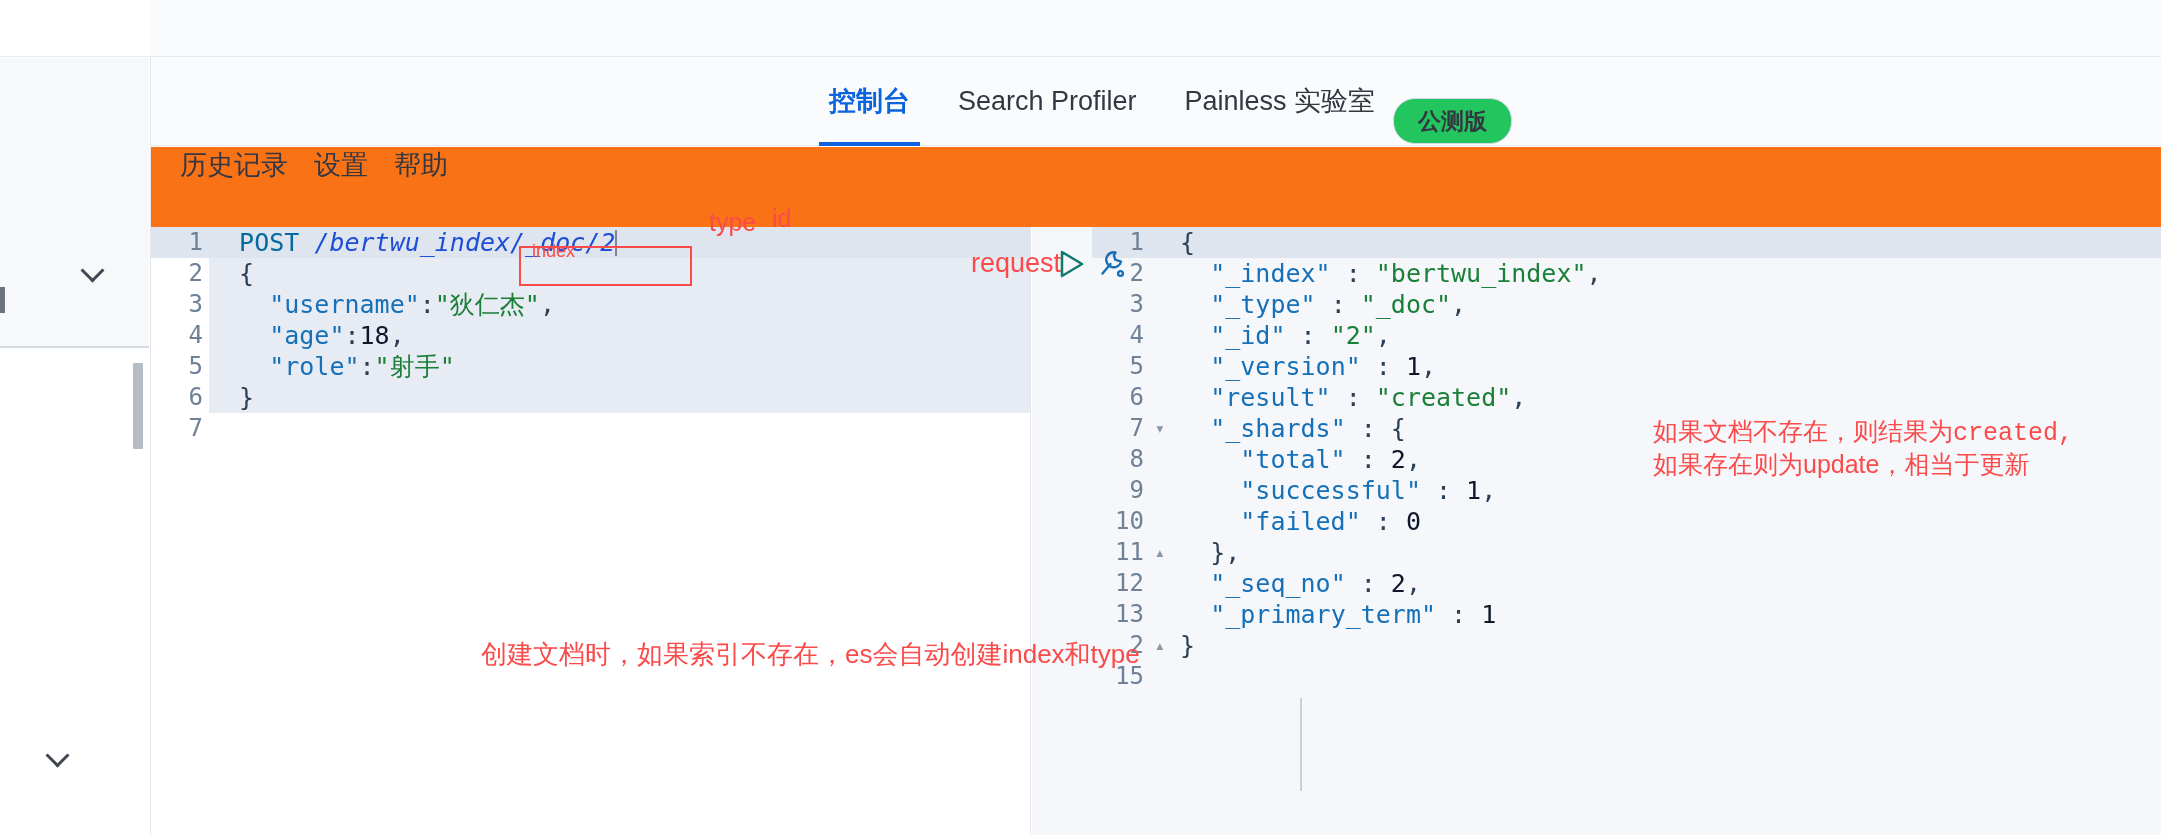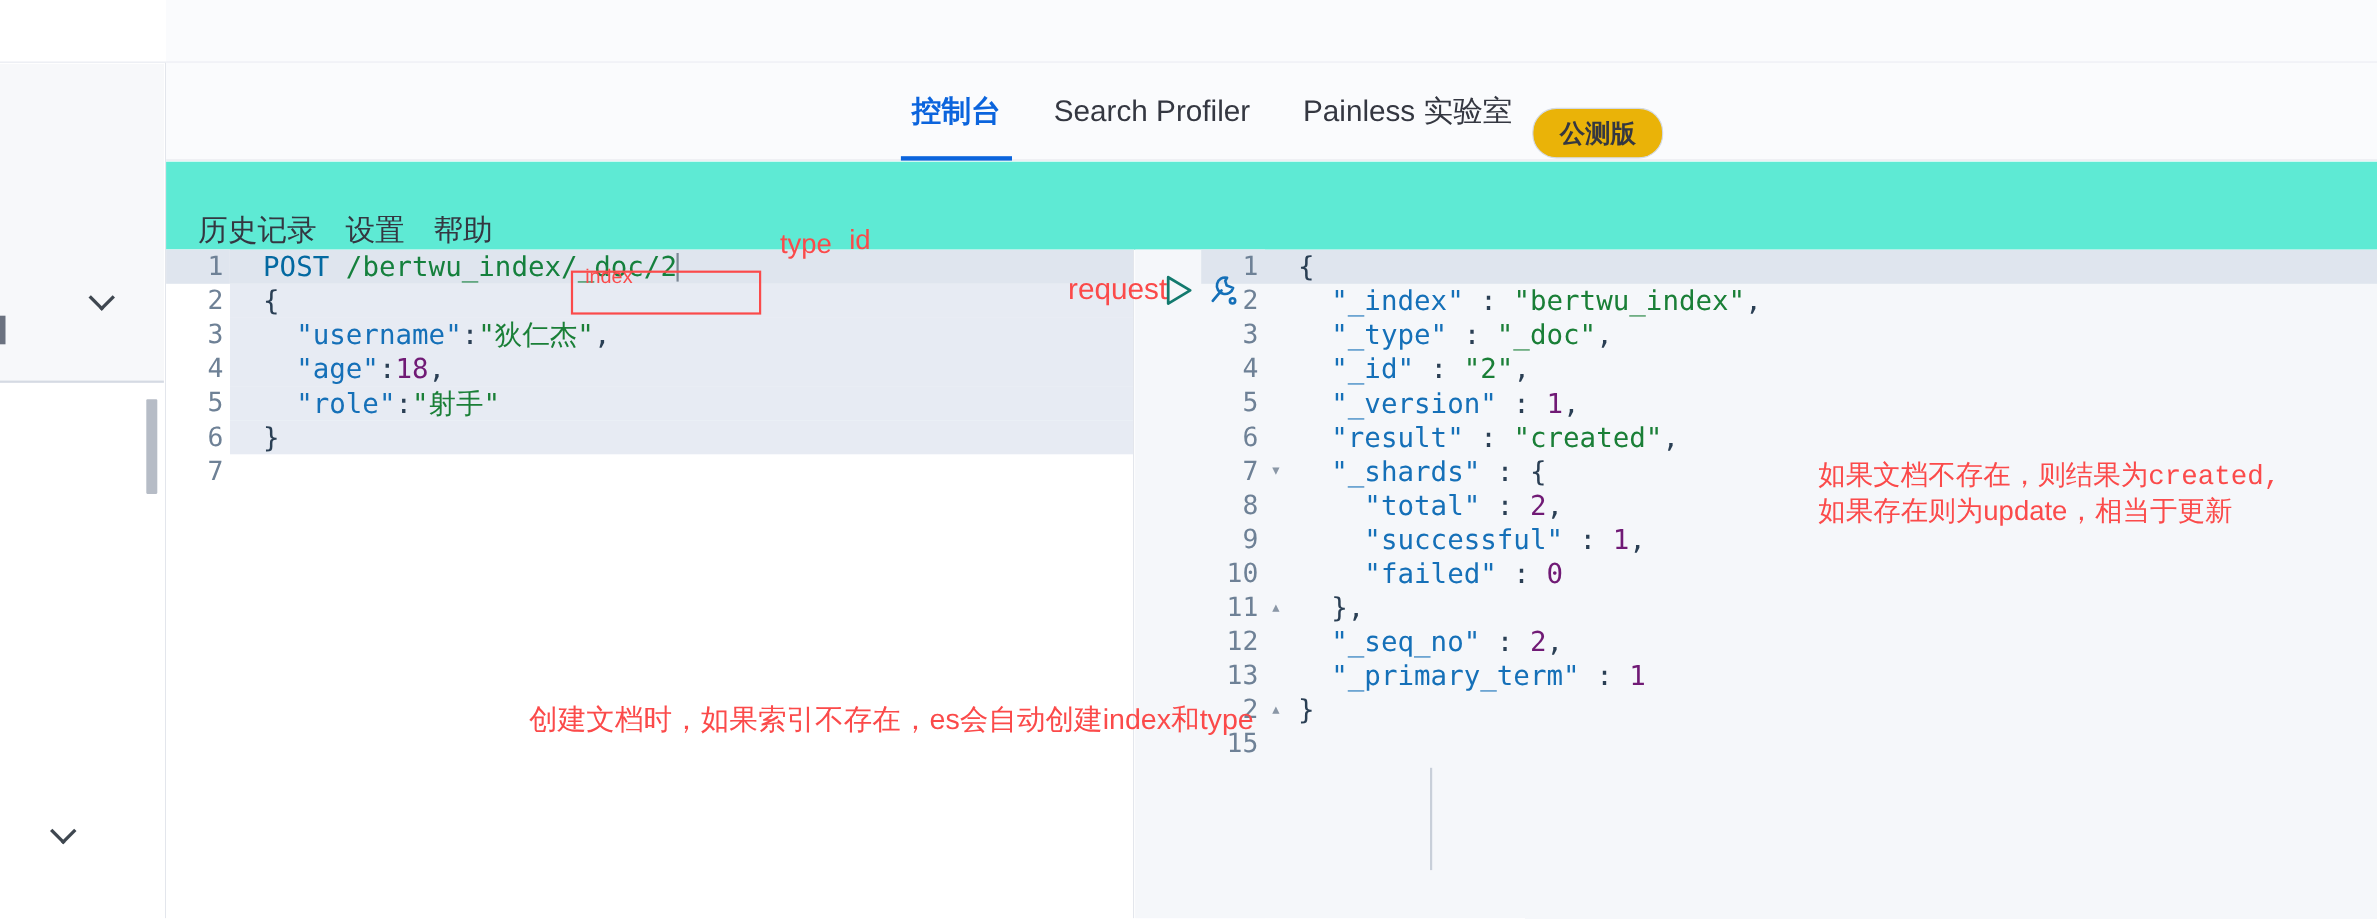--- a/index.html
+++ b/index.html
@@ -132,33 +132,33 @@
     align-items: center;
     justify-content: center;
     margin-left: 18px;
     height: 44px;
     padding: 0 24px;
     border: 1px solid #d3dae6;
     border-radius: 22px;
     font-size: 23px;
     font-weight: bold;
     color: #343741;
-    background: #eab308;
+    background: #22c55e;
     white-space: nowrap;
     margin-top: 40px;
   }
 
   
   .subnav {
     position: absolute;
     left: 0; top: 147px;
     right: 0; height: 80px;
-    background: #5eead4;
+    background: #f97316;
     display: flex;
-    align-items: flex-end;
+    align-items: flex-start;
     padding-left: 29px;
   }
   .subnav-item {
     font-size: 27px;
     color: #343741;
     margin-right: 26px;
     cursor: pointer;
     white-space: nowrap;
   }
 
@@ -236,25 +236,25 @@
   }
   .gline.hl { background: #dfe5ee; }
 
   .line.hl {
     background: #dfe5ee;
   }
   .body-hl { background: #e7ebf3; }
 
   
   .t-method { color: #0369a1; }
-  .t-path   { color: #15803d; }
+  .t-path   { color: #1d4ed8; font-style: italic; }
   .t-punct  { color: #2a3f54; }
   .t-key    { color: #1570b8; }
   .t-str    { color: #1a7f37; }
-  .t-num    { color: #701a75; }
+  .t-num    { color: #0f172a; }
   .t-brace  { color: #2a3f54; }
 
   .caret {
     display: inline-block;
     width: 2px;
     height: 26px;
     background: #7b8794;
     vertical-align: -5px;
   }
 

